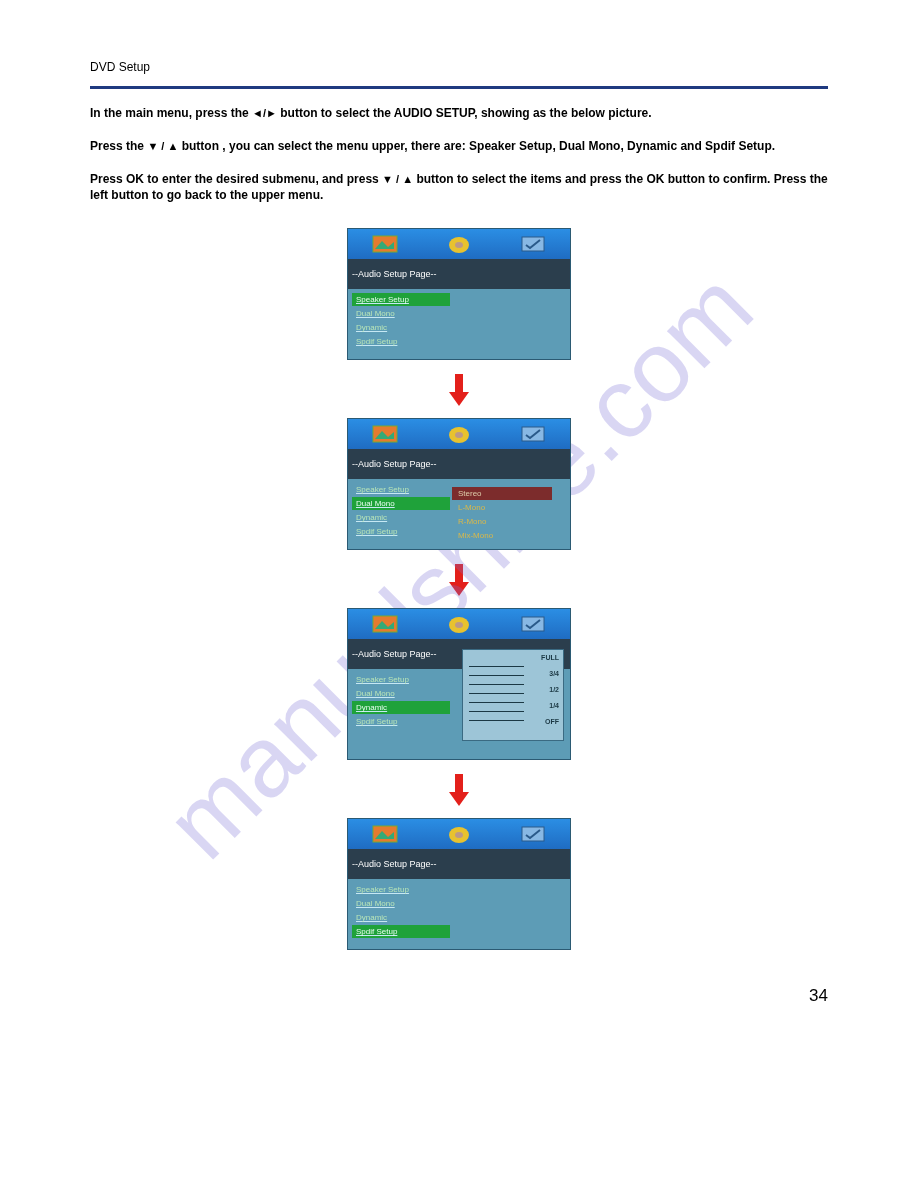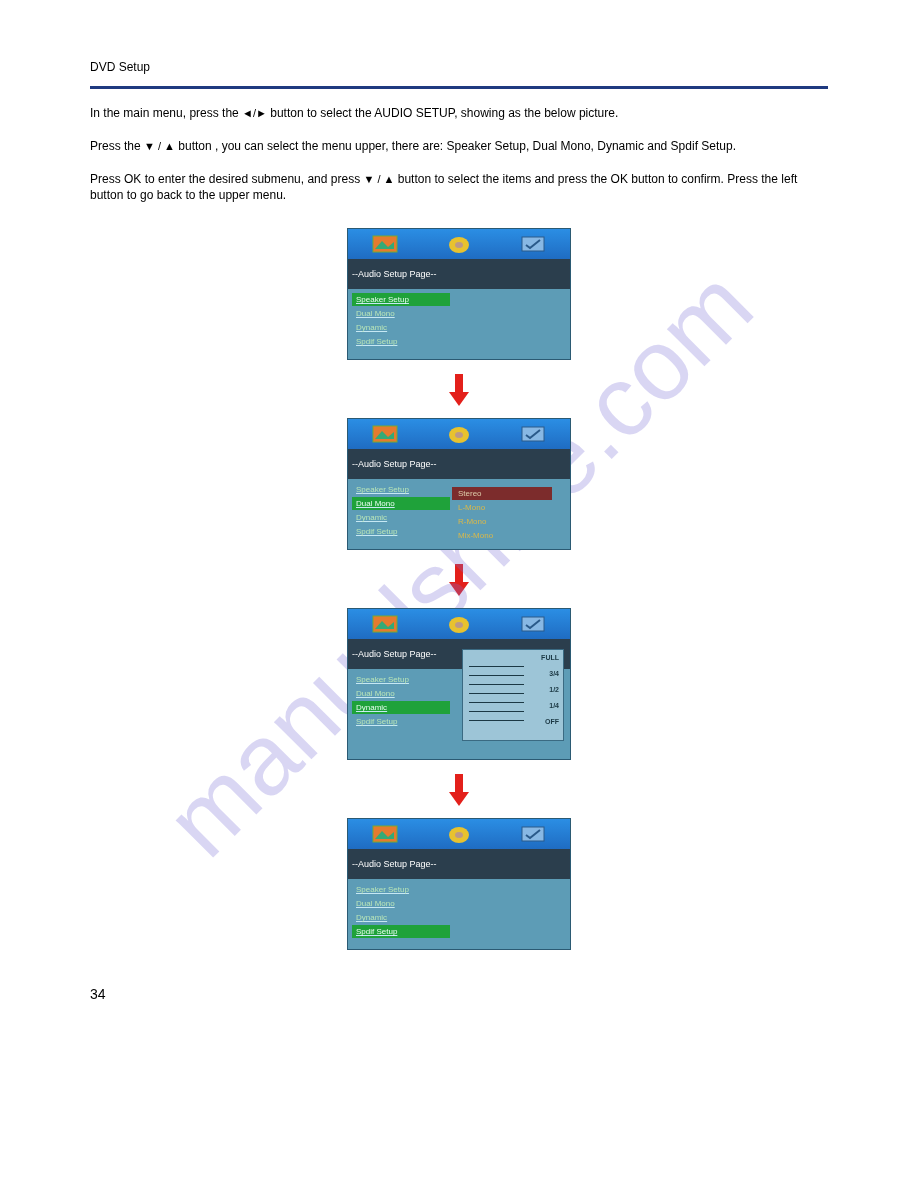--- a/index.html
+++ b/index.html
@@ -38,20 +38,21 @@
     margin: 4px 0 8px 0;
   }
   .heading {
     font-weight: bold;
     font-size: 14px;
     margin: 6px 0 14px 0;
   }
   .para {
     margin: 16px 0;
     line-height: 1.4;
+    font-weight: bold;
   }
   .tri {
     font-size: 11px;
   }
   .osd-stack {
     margin-top: 24px;
     display: flex;
     flex-direction: column;
     align-items: center;
   }
@@ -138,22 +139,23 @@
     height: 1px;
     margin: 8px 0;
     background:#1b3844;
     width: 55px;
   }
   .arrow-down {
     margin: 6px 0 10px 0;
   }
   .arrow-down svg { display:block; }
   .pgnum {
+    text-align: right;
     margin-top: 30px;
-    font-size: 14px;
+    font-size: 17px;
   }
 </style>
 </head>
 <body>
 <div class="page">
 
 <div class="watermark">manualshive.com</div>
 
 <div class="header">DVD Setup</div>
 <hr class="topline">

